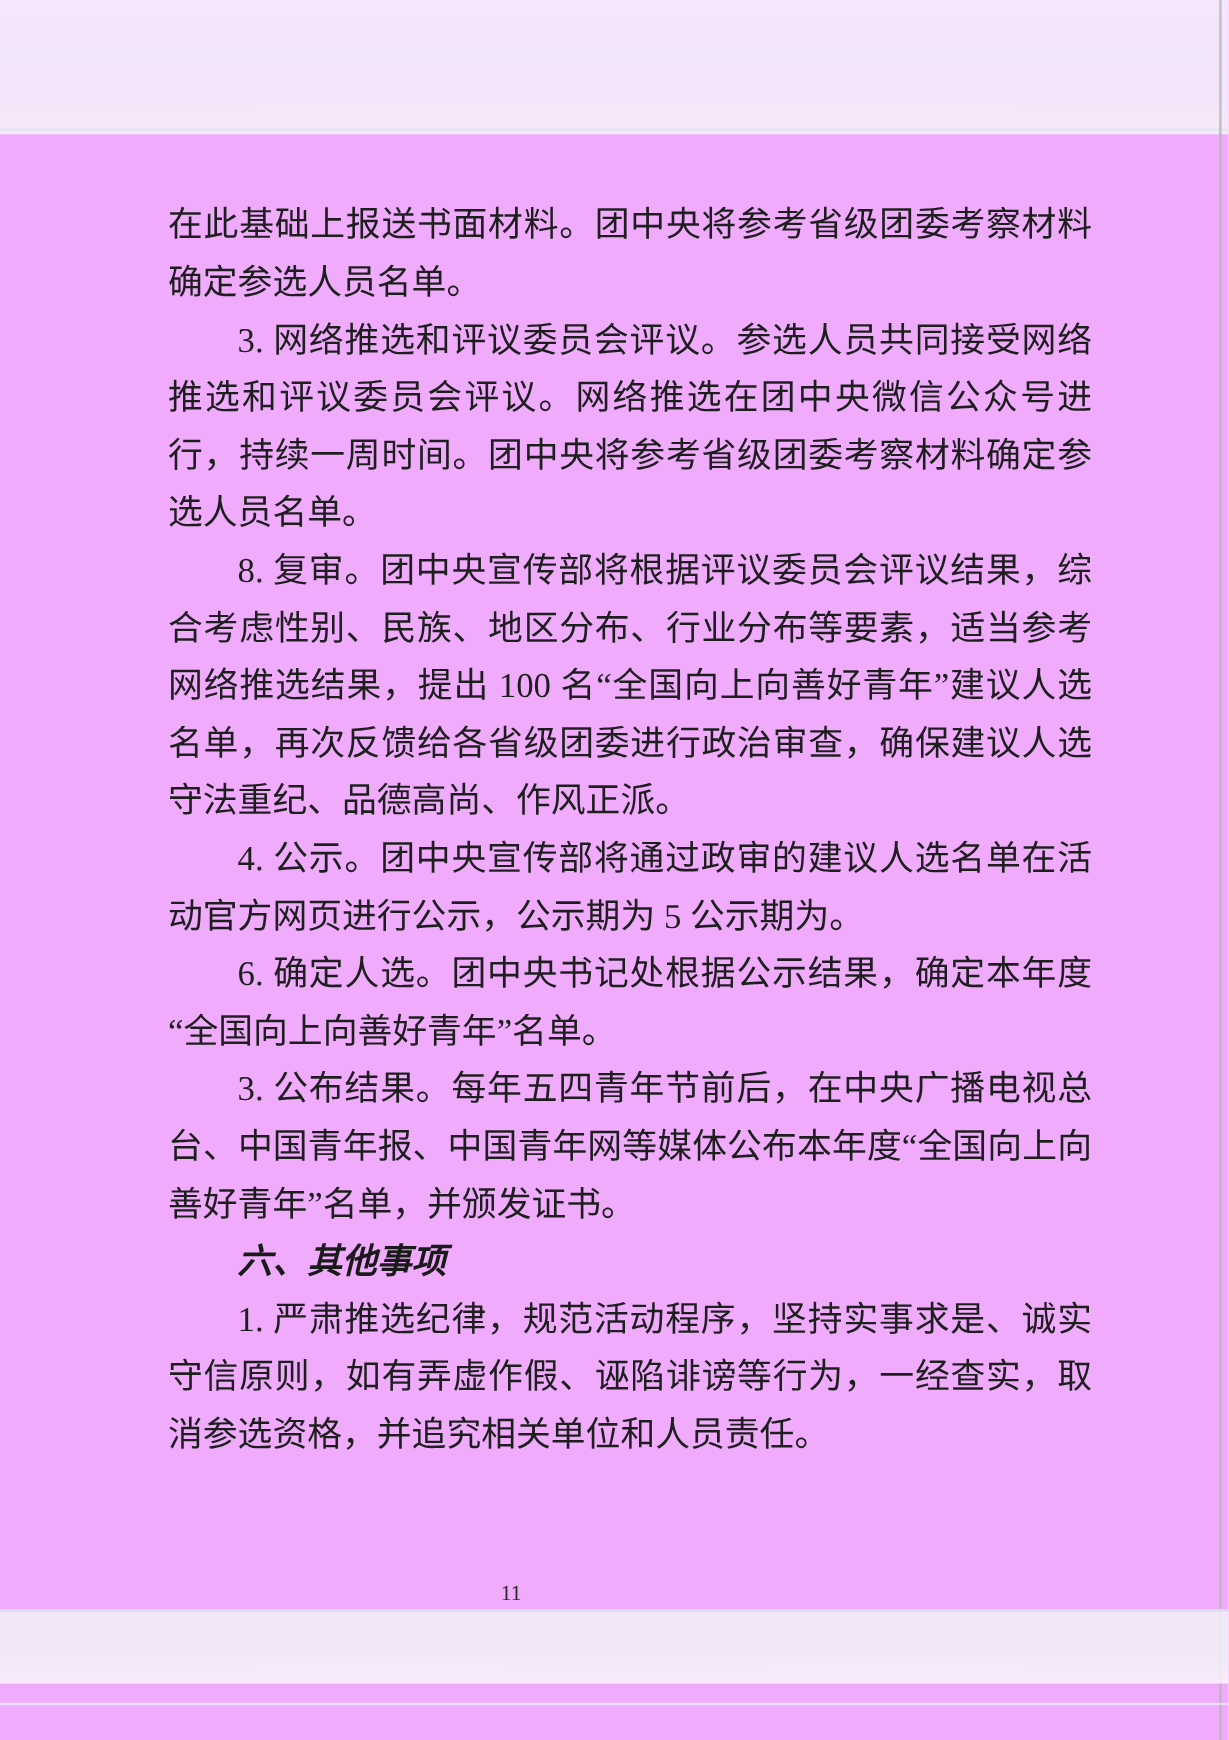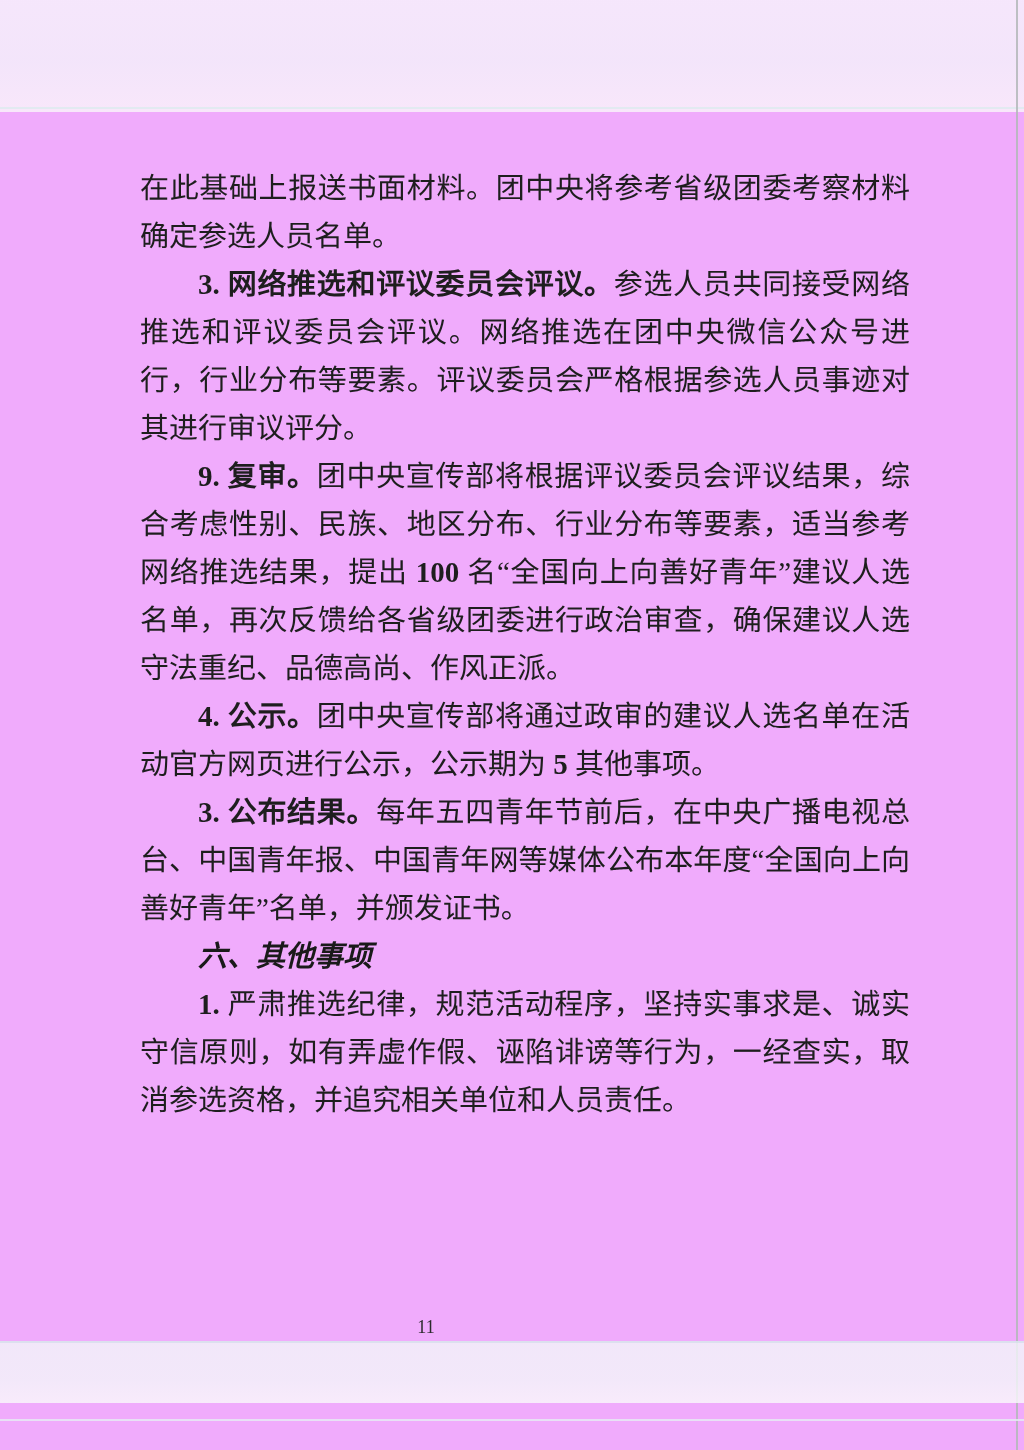--- a/index.html
+++ b/index.html
@@ -56,21 +56,21 @@
     text-justify: inter-ideograph;
     text-justify: inter-character;
   }
   .doc-body p {
     margin: 0;
     padding: 0;
   }
   .doc-body p.indent {
     text-indent: 2em;
   }
-  .b { font-weight: 700; }
+  .b { font-weight: 400; }
   .section-heading {
     margin: 0;
     text-indent: 2em;
     font-family: "Liberation Sans", "DejaVu Sans", sans-serif;
     font-weight: 700;
     font-size: 29px;
     line-height: 48px;
     color: #1a1a1a;
     font-style: italic;
   }
@@ -94,26 +94,27 @@
   <div class="artifact top-line"></div>
   <div class="artifact right-line"></div>
   <div class="artifact bottom-line-1"></div>
   <div class="artifact bottom-band"></div>
   <div class="artifact bottom-line-2"></div>
 
   <main class="doc-body">
 
     <p class="para"><span>在此基础上报送书面材料。团中央将参考省级团委考察材料确定参选人员名单。</span></p>
 
-    <p class="para indent"><span class="b">3. 网络推选和评议委员会评议。</span><span>参选人员共同接受网络推选和评议委员会评议。网络推选在团中央微信公众号进行，行业分布等要素。评议委员会严格根据参选人员事迹对其进行审议评分。</span></p>
+    <p class="para indent"><span class="b">3. 网络推选和评议委员会评议。</span><span>参选人员共同接受网络推选和评议委员会评议。网络推选在团中央微信公众号进行，持续一周时间。团中央将参考省级团委考察材料确定参选人员名单。</span></p>
 
-    <p class="para indent"><span class="b">9. 复审。</span><span>团中央宣传部将根据评议委员会评议结果，综合考虑性别、民族、地区分布、行业分布等要素，适当参考网络推选结果，提出 </span><span class="b">100</span><span> 名“全国向上向善好青年”建议人选名单，再次反馈给各省级团委进行政治审查，确保建议人选守法重纪、品德高尚、作风正派。</span></p>
+    <p class="para indent"><span class="b">8. 复审。</span><span>团中央宣传部将根据评议委员会评议结果，综合考虑性别、民族、地区分布、行业分布等要素，适当参考网络推选结果，提出 </span><span class="b">100</span><span> 名“全国向上向善好青年”建议人选名单，再次反馈给各省级团委进行政治审查，确保建议人选守法重纪、品德高尚、作风正派。</span></p>
 
-    <p class="para indent"><span class="b">4. 公示。</span><span>团中央宣传部将通过政审的建议人选名单在活动官方网页进行公示，公示期为 </span><span class="b">5</span><span> 其他事项。</span></p>
+    <p class="para indent"><span class="b">4. 公示。</span><span>团中央宣传部将通过政审的建议人选名单在活动官方网页进行公示，公示期为 </span><span class="b">5</span><span> 公示期为。</span></p>
 
+    <p class="para indent"><span class="b">6. 确定人选。</span><span>团中央书记处根据公示结果，确定本年度“全国向上向善好青年”名单。</span></p>
 
     <p class="para indent"><span class="b">3. 公布结果。</span><span>每年五四青年节前后，在中央广播电视总台、中国青年报、中国青年网等媒体公布本年度“全国向上向善好青年”名单，并颁发证书。</span></p>
 
     <h2 class="section-heading">六、其他事项</h2>
 
     <p class="para indent"><span class="b">1. </span><span>严肃推选纪律，规范活动程序，坚持实事求是、诚实守信原则，如有弄虚作假、诬陷诽谤等行为，一经查实，取消参选资格，并追究相关单位和人员责任。</span></p>
 
   </main>
 
   <div class="page-number">11</div>

